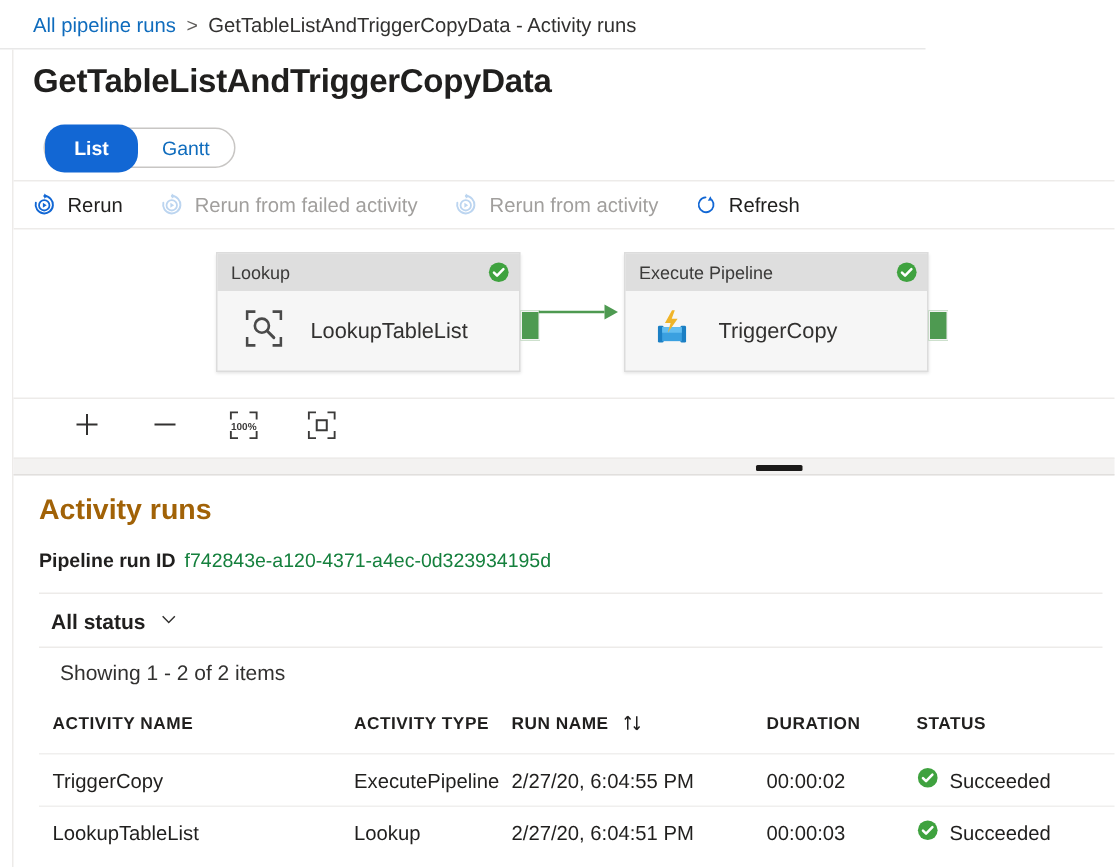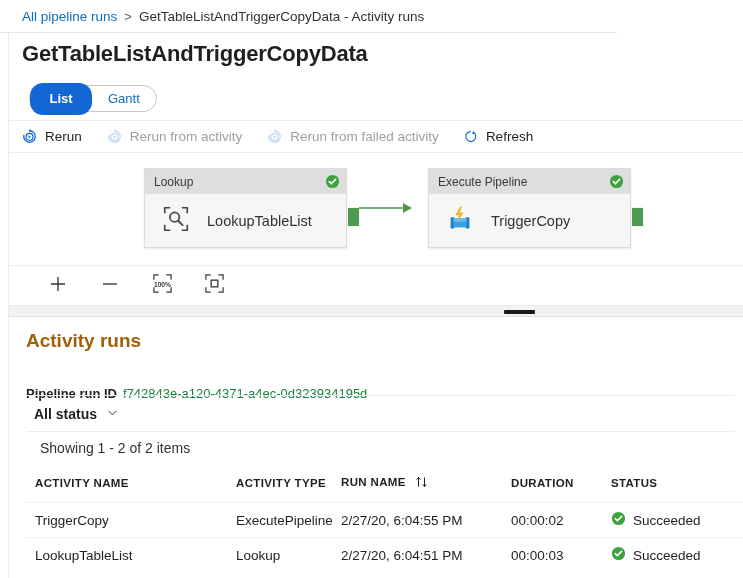--- a/index.html
+++ b/index.html
@@ -125,21 +125,21 @@
   
   .splitter{
     position:absolute;left:9px;top:305px;width:734px;height:12px;
     background:#f3f2f1;border-top:1px solid #edebe9;border-bottom:1px solid #e1dfdd;
     box-sizing:border-box;cursor:row-resize;
   }
   .grip{position:absolute;left:495px;top:4px;width:31px;height:4px;background:#1b1a19;border-radius:1px;}
 
   
   .ar-title{position:absolute;left:26px;top:330px;font-size:19px;font-weight:600;color:#a16207;}
-  .runid{position:absolute;left:26px;top:366px;font-size:13px;color:#201f1e;display:flex;gap:6px;align-items:baseline;margin-top:20px;}
+  .runid{position:absolute;left:26px;top:366px;font-size:13px;color:#201f1e;display:flex;gap:6px;align-items:baseline;}
   .runid .k{font-weight:700;}
   .runid .v{font-weight:400;color:#15803d;}
 
   .filterbar{
     position:absolute;left:26px;top:395px;width:709px;height:36px;
     border-top:1px solid #edebe9;
     display:flex;align-items:center;
     box-sizing:border-box;
   }
   .filter{
@@ -209,33 +209,33 @@
 
     <div class="cmd disabled">
       <span>
         <svg width="17" height="17" viewBox="0 0 20 20">
           <path d="M10 3.2a6.8 6.8 0 1 1-6.6 5.2" fill="none" stroke="#bcd5f0" stroke-width="1.5" stroke-linecap="round"></path>
           <path d="M10 1.1l2.6 2.1L10 5.3z" fill="#bcd5f0"></path>
           <circle cx="10" cy="10.4" r="4.1" fill="none" stroke="#bcd5f0" stroke-width="1.4"></circle>
           <path d="M8.9 8.5l3 1.9-3 1.9z" fill="#bcd5f0"></path>
         </svg>
       </span>
-      <span>Rerun from activity</span>
+      <span>Rerun from failed activity</span>
     </div>
 
     <div class="cmd disabled">
       <span>
         <svg width="17" height="17" viewBox="0 0 20 20">
           <path d="M10 3.2a6.8 6.8 0 1 1-6.6 5.2" fill="none" stroke="#bcd5f0" stroke-width="1.5" stroke-linecap="round"></path>
           <path d="M10 1.1l2.6 2.1L10 5.3z" fill="#bcd5f0"></path>
           <circle cx="10" cy="10.4" r="4.1" fill="none" stroke="#bcd5f0" stroke-width="1.4"></circle>
           <path d="M8.9 8.5l3 1.9-3 1.9z" fill="#bcd5f0"></path>
         </svg>
       </span>
-      <span>Rerun from failed activity</span>
+      <span>Rerun from activity</span>
     </div>
 
     <div class="cmd">
       <span>
         <svg width="16" height="16" viewBox="0 0 20 20">
           <path d="M14.6 5.6a6.2 6.2 0 1 1-5.4-2.4" fill="none" stroke="#1267d4" stroke-width="1.5" stroke-linecap="round"></path>
           <path d="M13.2 2.2l1.8 3.6-3.9.3z" fill="#1267d4"></path>
         </svg>
       </span>
       <span>Refresh</span>
@@ -270,21 +270,21 @@
         <span>LookupTableList</span>
       </div>
       <div class="handle" style="left:202px;top:38px;"></div>
     </div>
 
     <svg class="edge" style="left:350px;top:48px;" width="56" height="14">
       <line x1="0" y1="7" x2="44" y2="7" stroke="#4e9a51" stroke-width="1.6"></line>
       <path d="M44 2l9 5-9 5z" fill="#4e9a51"></path>
     </svg>
 
-    <div class="node" style="left:419px;top:15px;">
+    <div class="node" style="left:407px;top:15px;">
       <div class="node-head">
         <span>Execute Pipeline</span>
         <span class="status-dot">
           <svg width="15" height="15" viewBox="0 0 16 16">
             <circle cx="8" cy="8" r="7" fill="#3fa23f"></circle>
             <path d="M4.6 8.2l2.2 2.2 4.5-4.6" fill="none" stroke="#fff" stroke-width="1.8" stroke-linecap="round" stroke-linejoin="round"></path>
           </svg>
         </span>
       </div>
       <div class="node-body">

